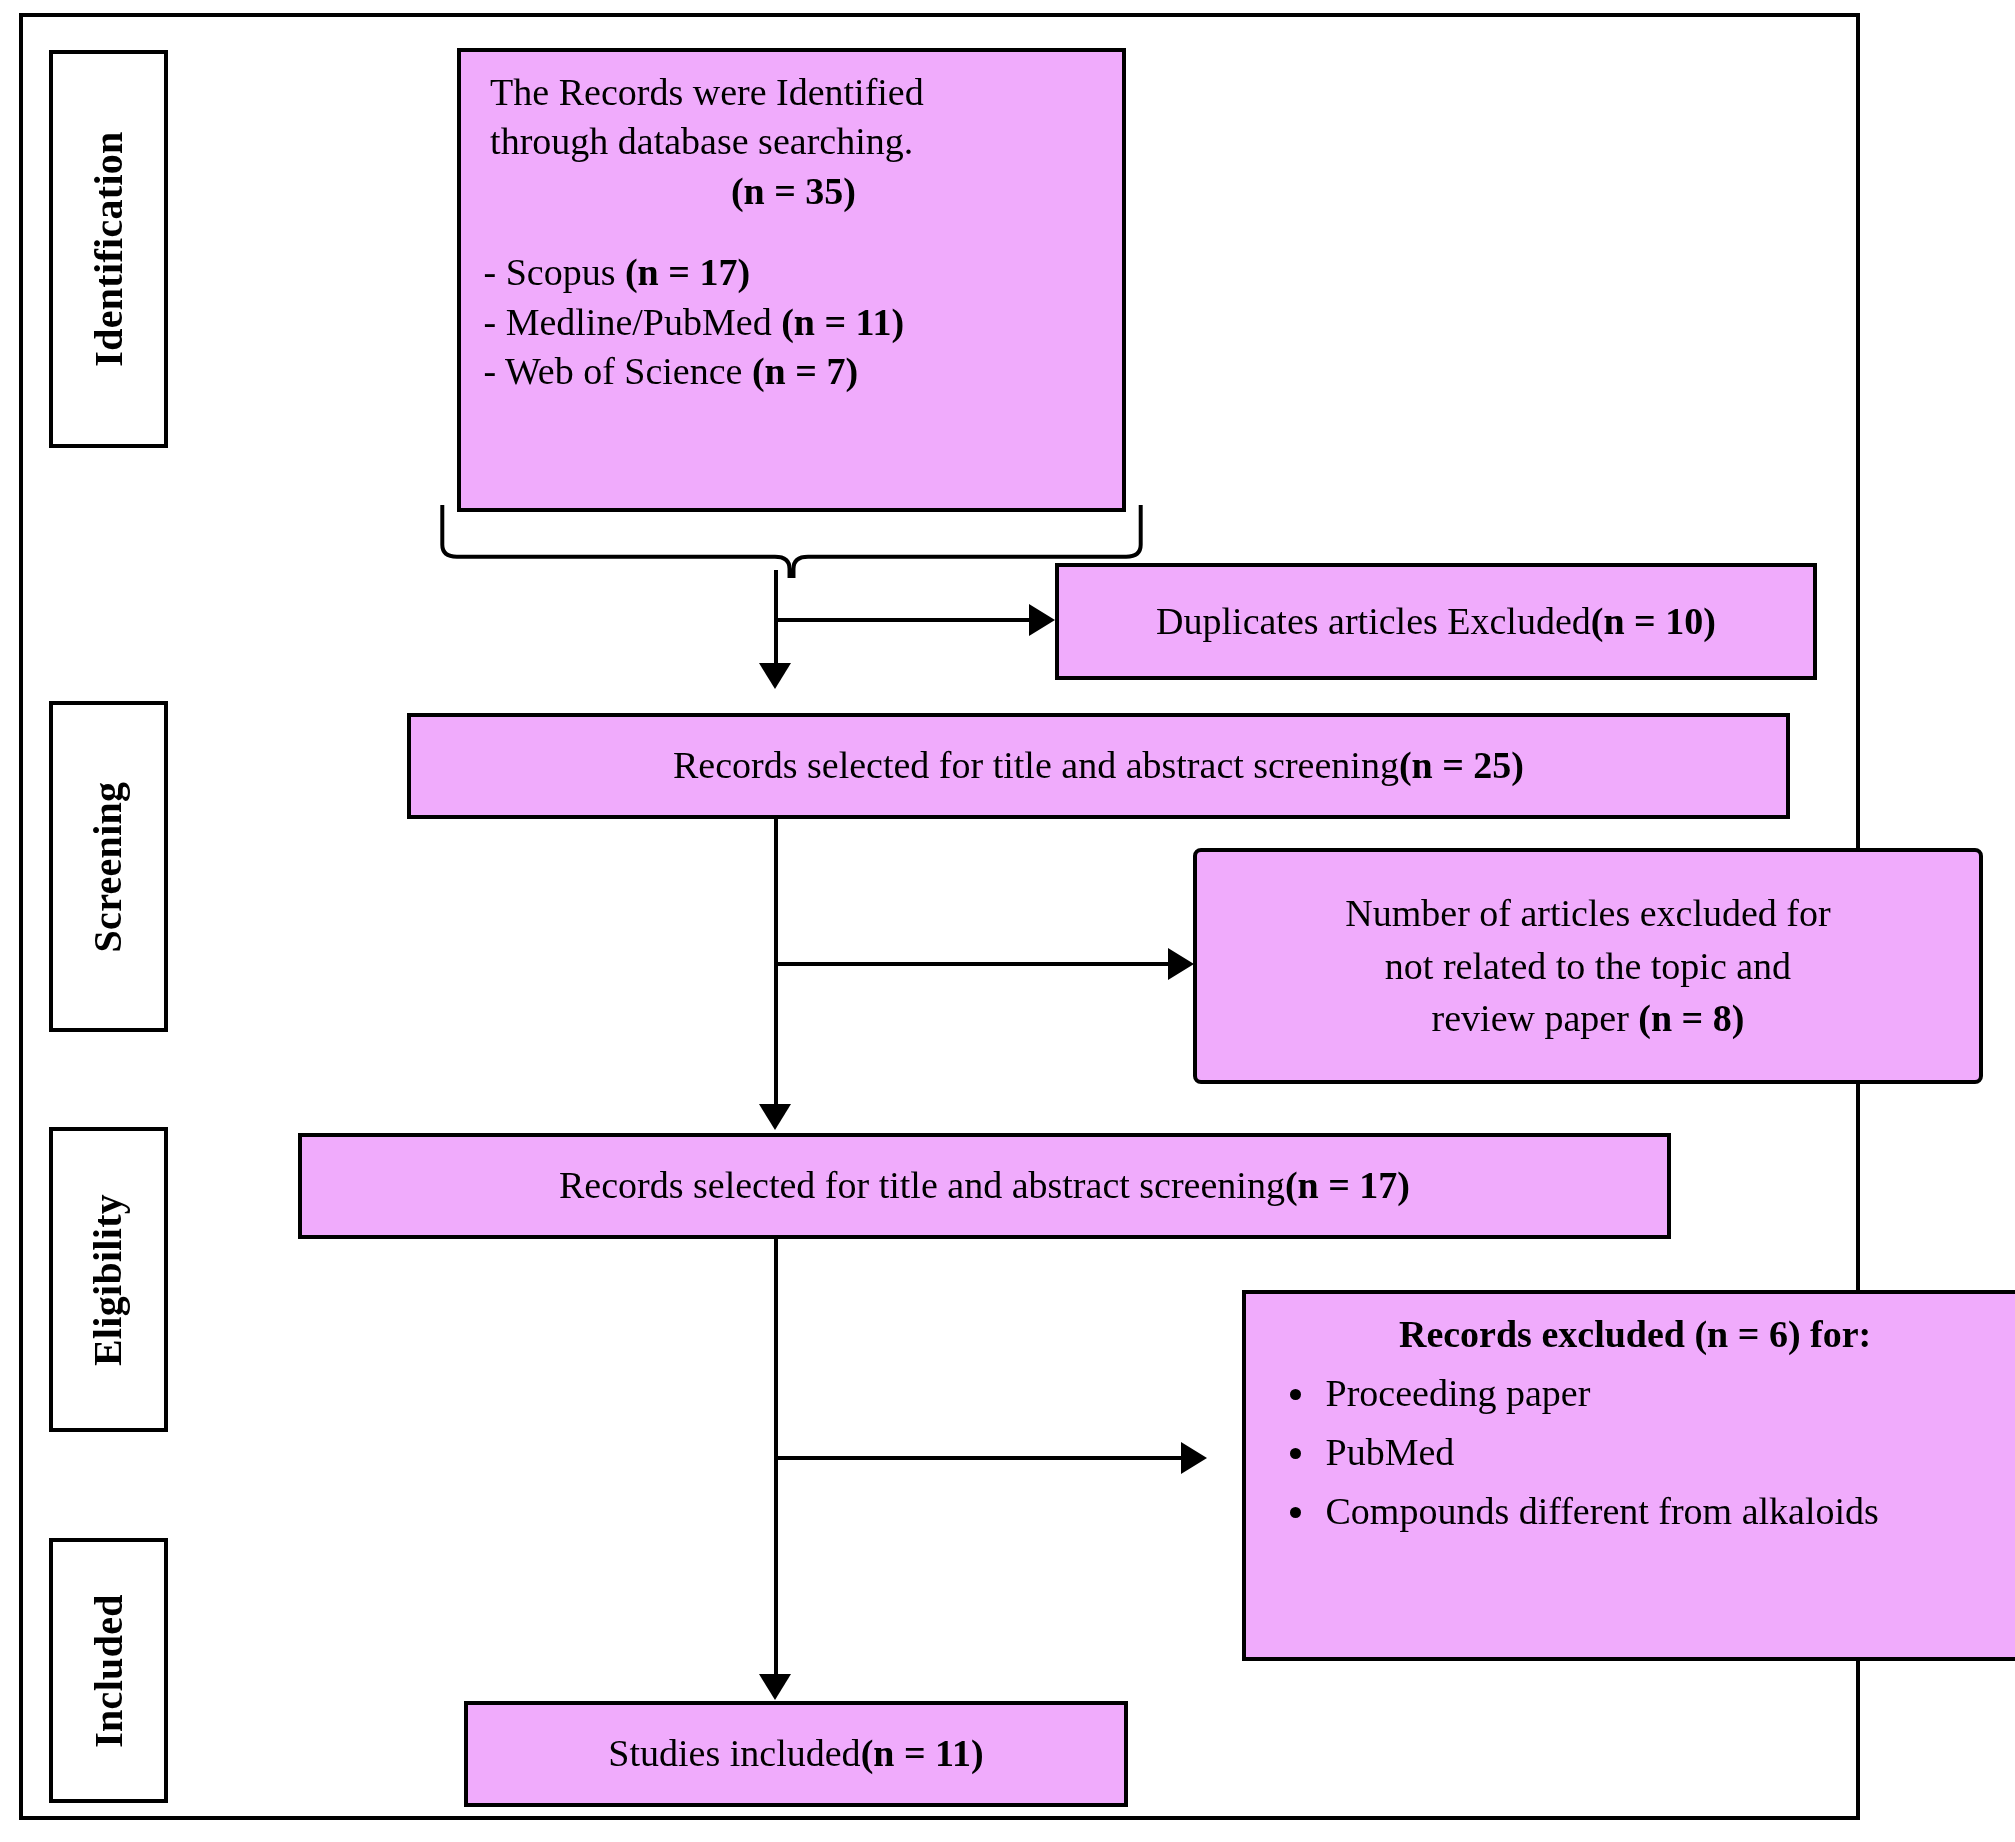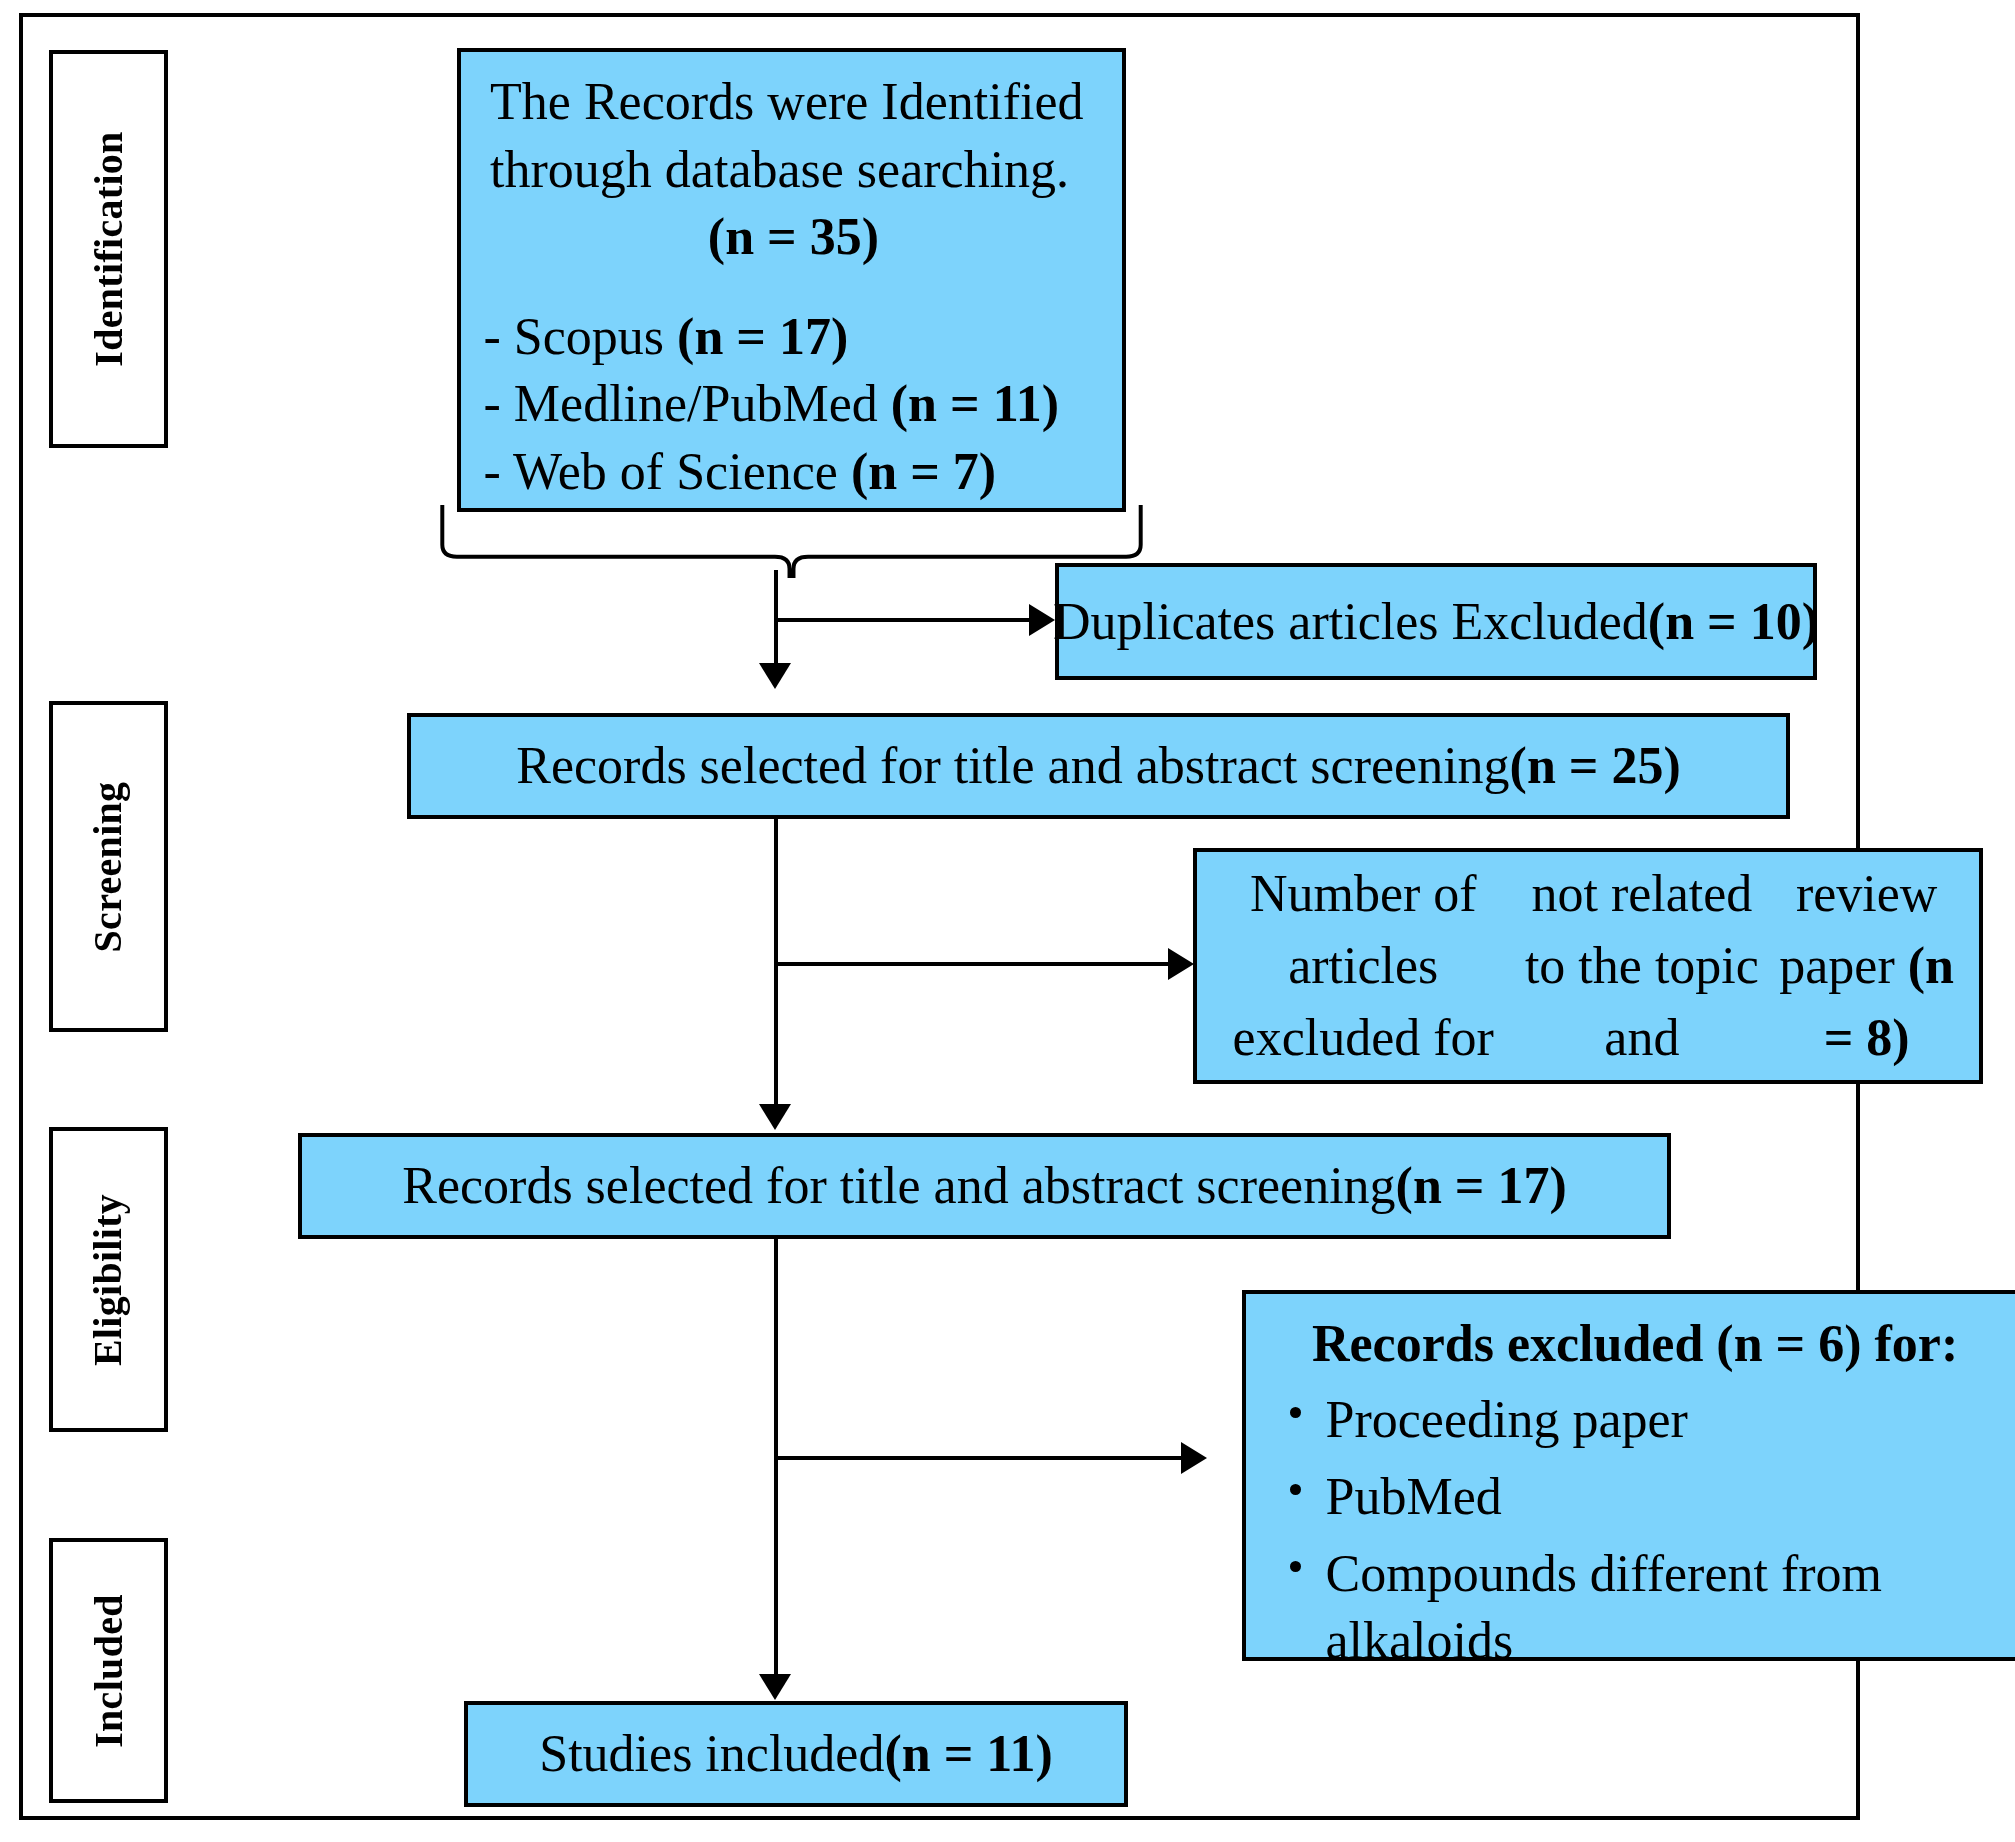--- a/index.html
+++ b/index.html
@@ -54,22 +54,22 @@
   #stage-identification { left: 49px;  top: 50px;   width: 119px; height: 398px; }
   #stage-screening      { left: 49px;  top: 701px; width: 119px; height: 331px; }
   #stage-eligibility    { left: 49px;  top: 1127px; width: 119px; height: 305px; }
   #stage-included       { left: 49px;  top: 1538px; width: 119px; height: 265px; }
 
   
   .flow-box {
     position: absolute;
     border: 4px solid #000;
     box-sizing: border-box;
-    background: #7dd3fc;
-    font-size: 52px;
+    background: #f0abfc;
+    font-size: 38px;
     line-height: 1.30;
   }
 
   #box-identified {
     left: 457px; top: 48px; width: 669px; height: 464px;
     padding: 16px 18.6px 6.6px 22.5px;
   }
   #box-identified .head {
     text-align: center;
   }
@@ -90,24 +90,25 @@
   }
 
   #box-screen25 {
     left: 407px; top: 713px; width: 1383px; height: 106px;
     display: flex; align-items: center; justify-content: center;
     white-space: nowrap;
   }
 
   #box-notrelated {
     left: 1193px; top: 848px; width: 790px; height: 236px;
-    display: flex; flex-direction: row; align-items: center; justify-content: center;
+    display: flex; flex-direction: column; align-items: center; justify-content: center;
     text-align: center;
     padding: 0 14.6px;
     line-height: 1.38;
+    border-radius: 8px;
   }
 
   #box-screen17 {
     left: 298px; top: 1133px; width: 1373px; height: 106px;
     display: flex; align-items: center; justify-content: center;
     white-space: nowrap;
   }
 
   #box-excluded6 {
     left: 1206px; top: 1290px; width: 777px; height: 371px;

